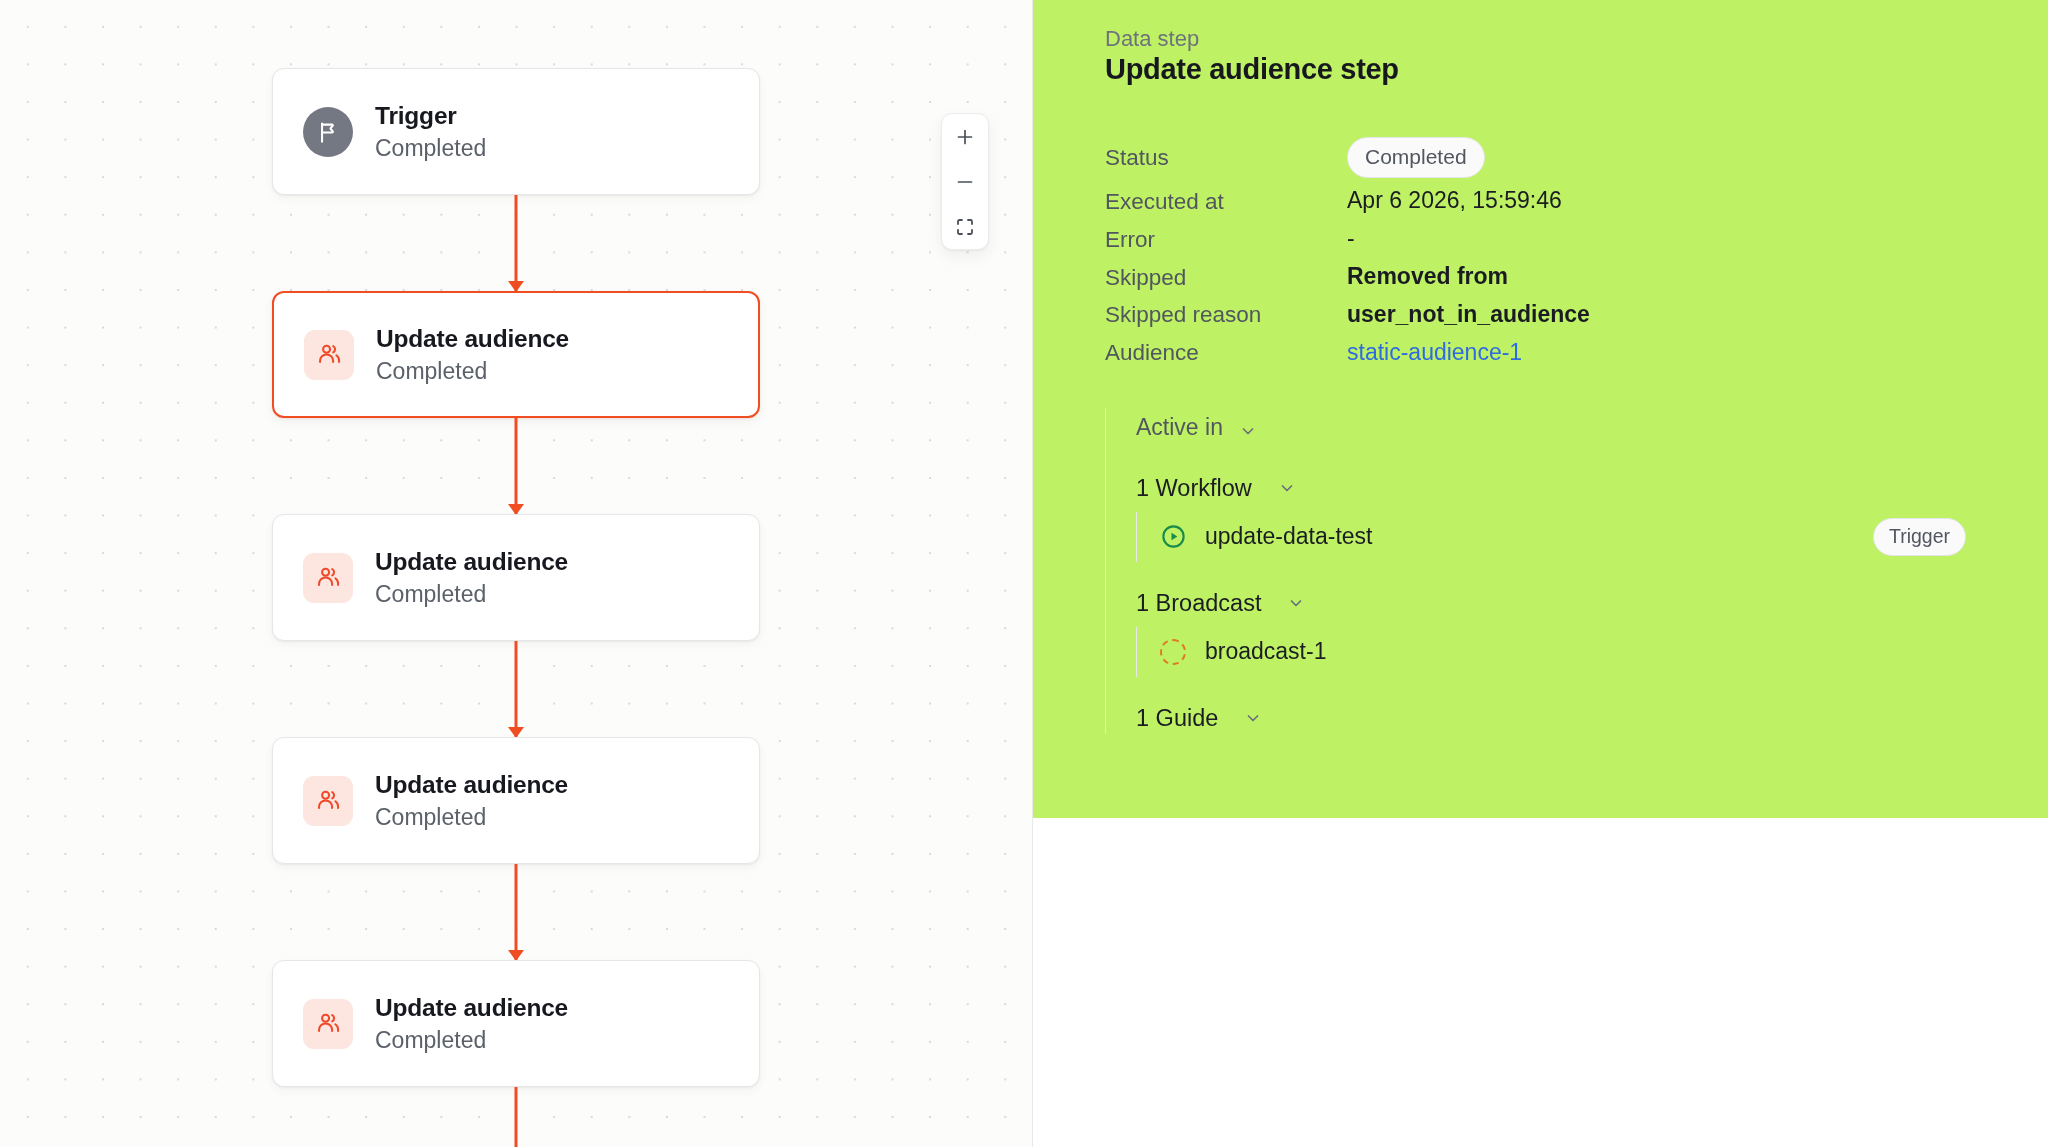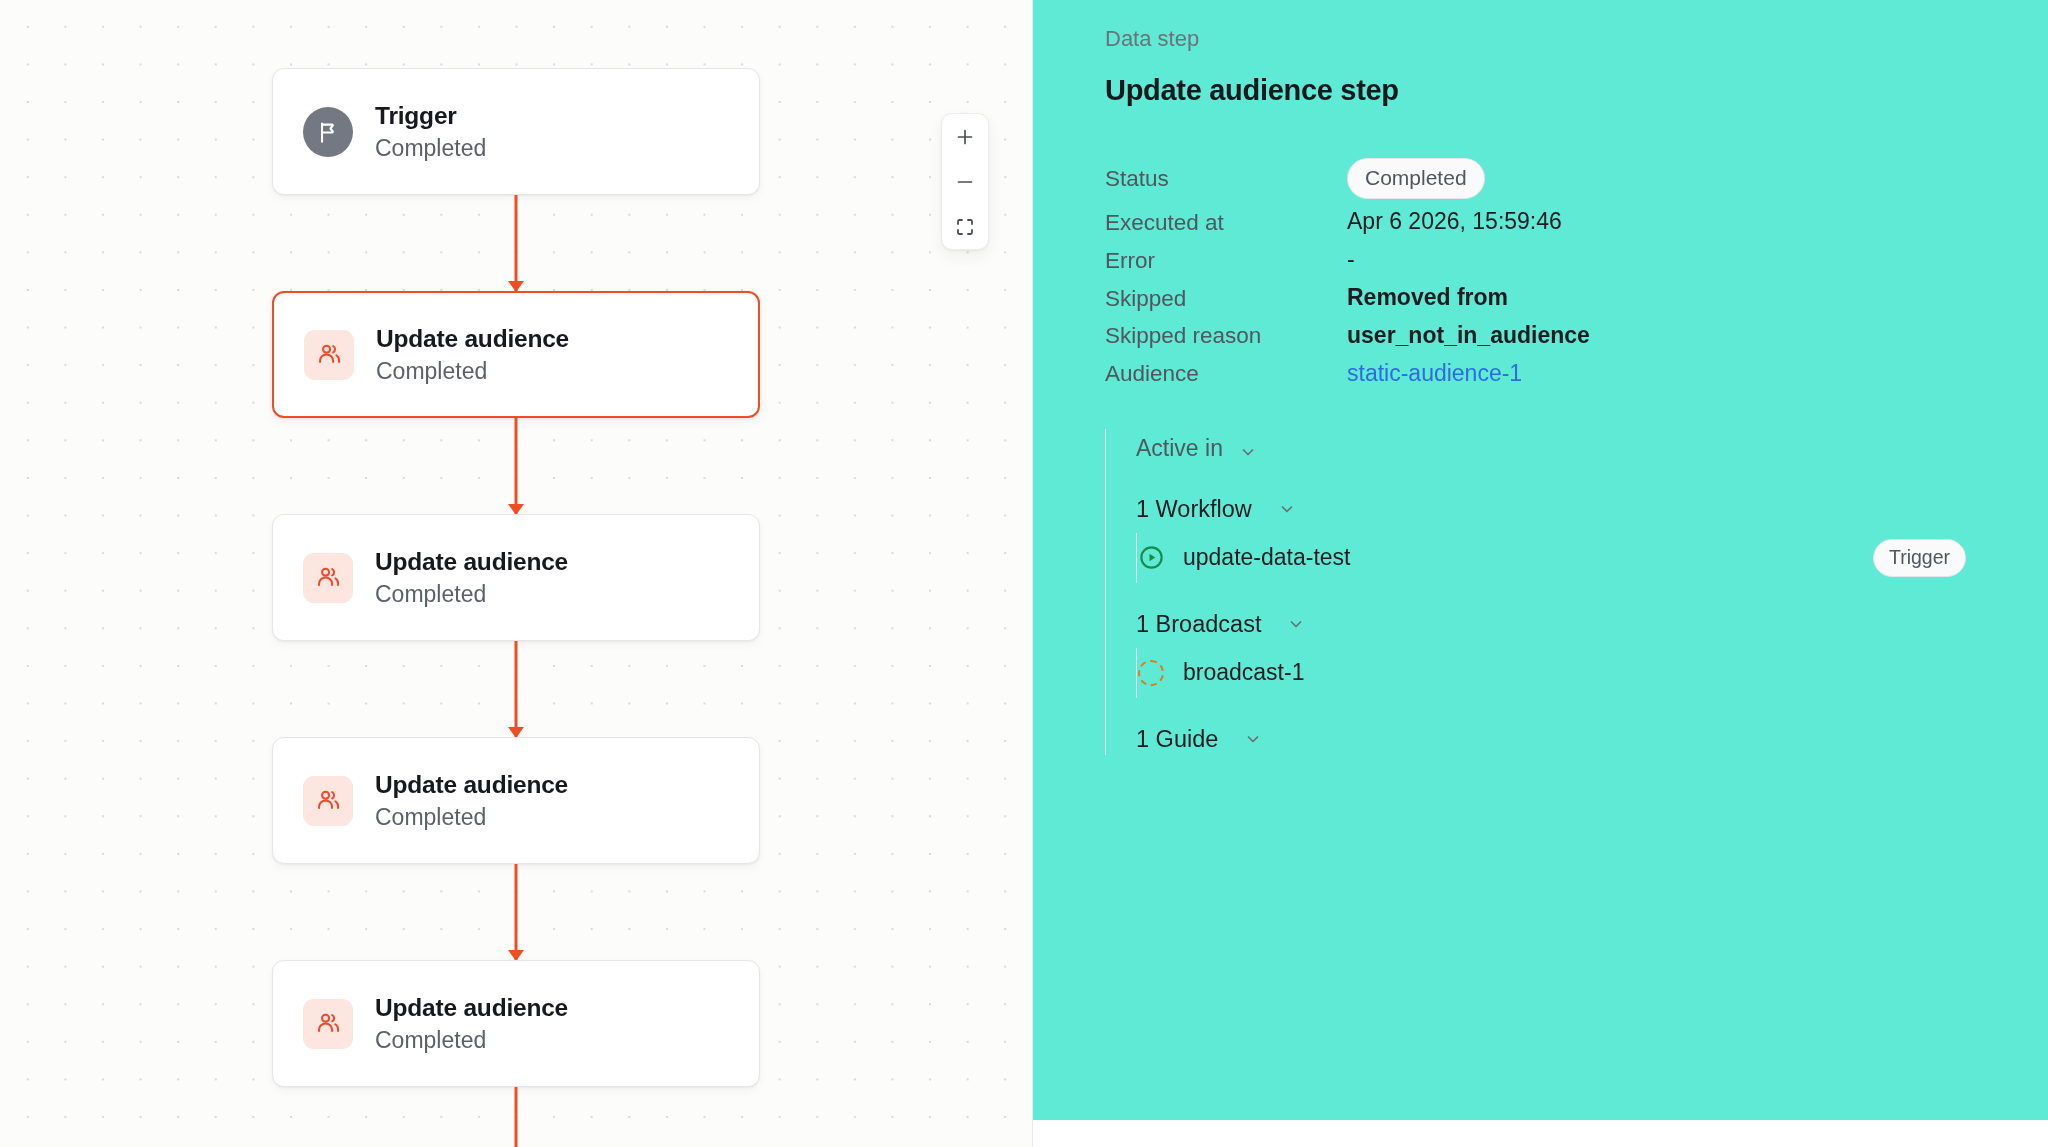--- a/index.html
+++ b/index.html
@@ -141,34 +141,33 @@
     justify-content: center;
     cursor: pointer;
     background: transparent;
     border: 0;
   }
   .zoom-btn svg { display: block; }
 
   
   .panel {
     flex: 1 1 auto;
-    height: 1120px;
-    background: #5eead4;
+    height: 818px;
+    background: #bef264;
     padding: 26px 0 0 72px;
     overflow: hidden;
   }
 
   .panel-eyebrow {
     font-size: 22px;
     color: #6d727c;
     font-weight: 400;
     line-height: 1.2;
   }
   .panel-title {
-    margin-top: 21px;
     font-size: 29px;
     font-weight: 700;
     color: #17181e;
     letter-spacing: -0.3px;
     line-height: 1.2;
   }
 
   .detail-list {
     margin-top: 50px;
     display: grid;
@@ -237,20 +236,21 @@
     padding: 2px 0;
   }
   .group-head-label {
     font-size: 23.5px;
     color: #1b1d23;
     font-weight: 400;
   }
   .group-items {
     margin-top: 8px;
     border-left: 1.5px solid #e7e7ea;
+    padding-left: 22px;
   }
   .group-item {
     display: flex;
     align-items: center;
     gap: 18px;
     padding: 11px 0;
     cursor: pointer;
     position: relative;
   }
   .group-item-icon {

